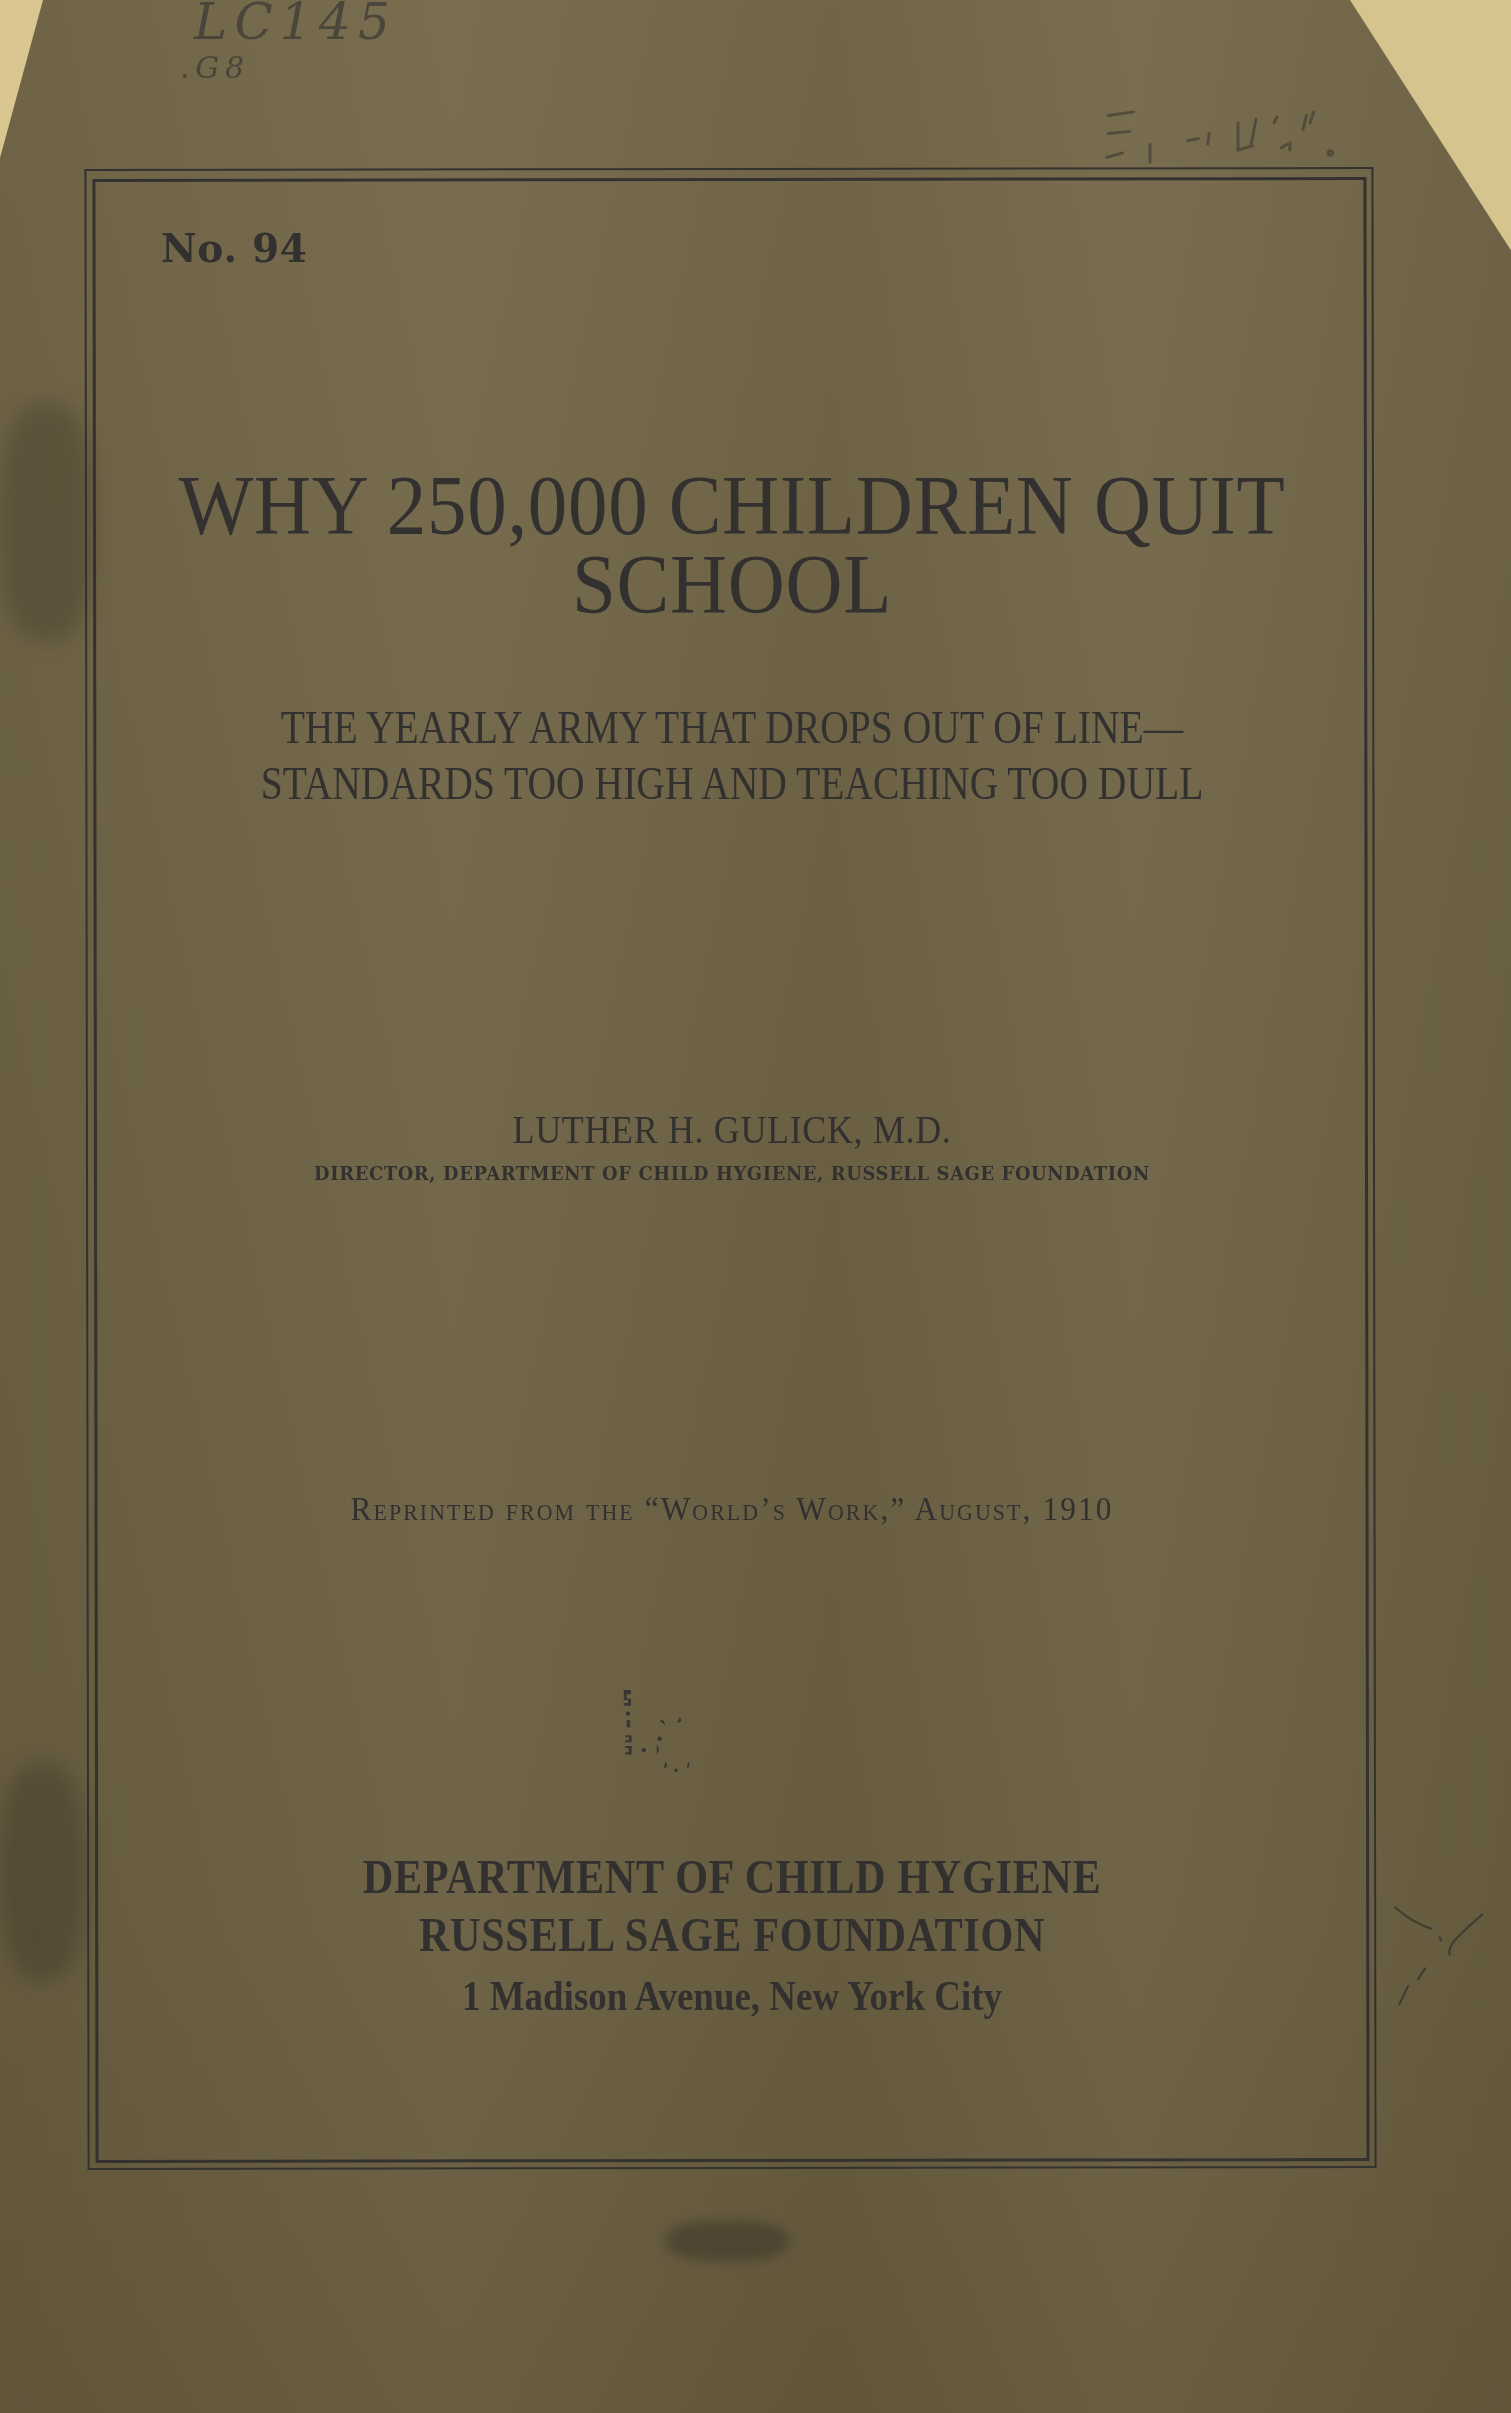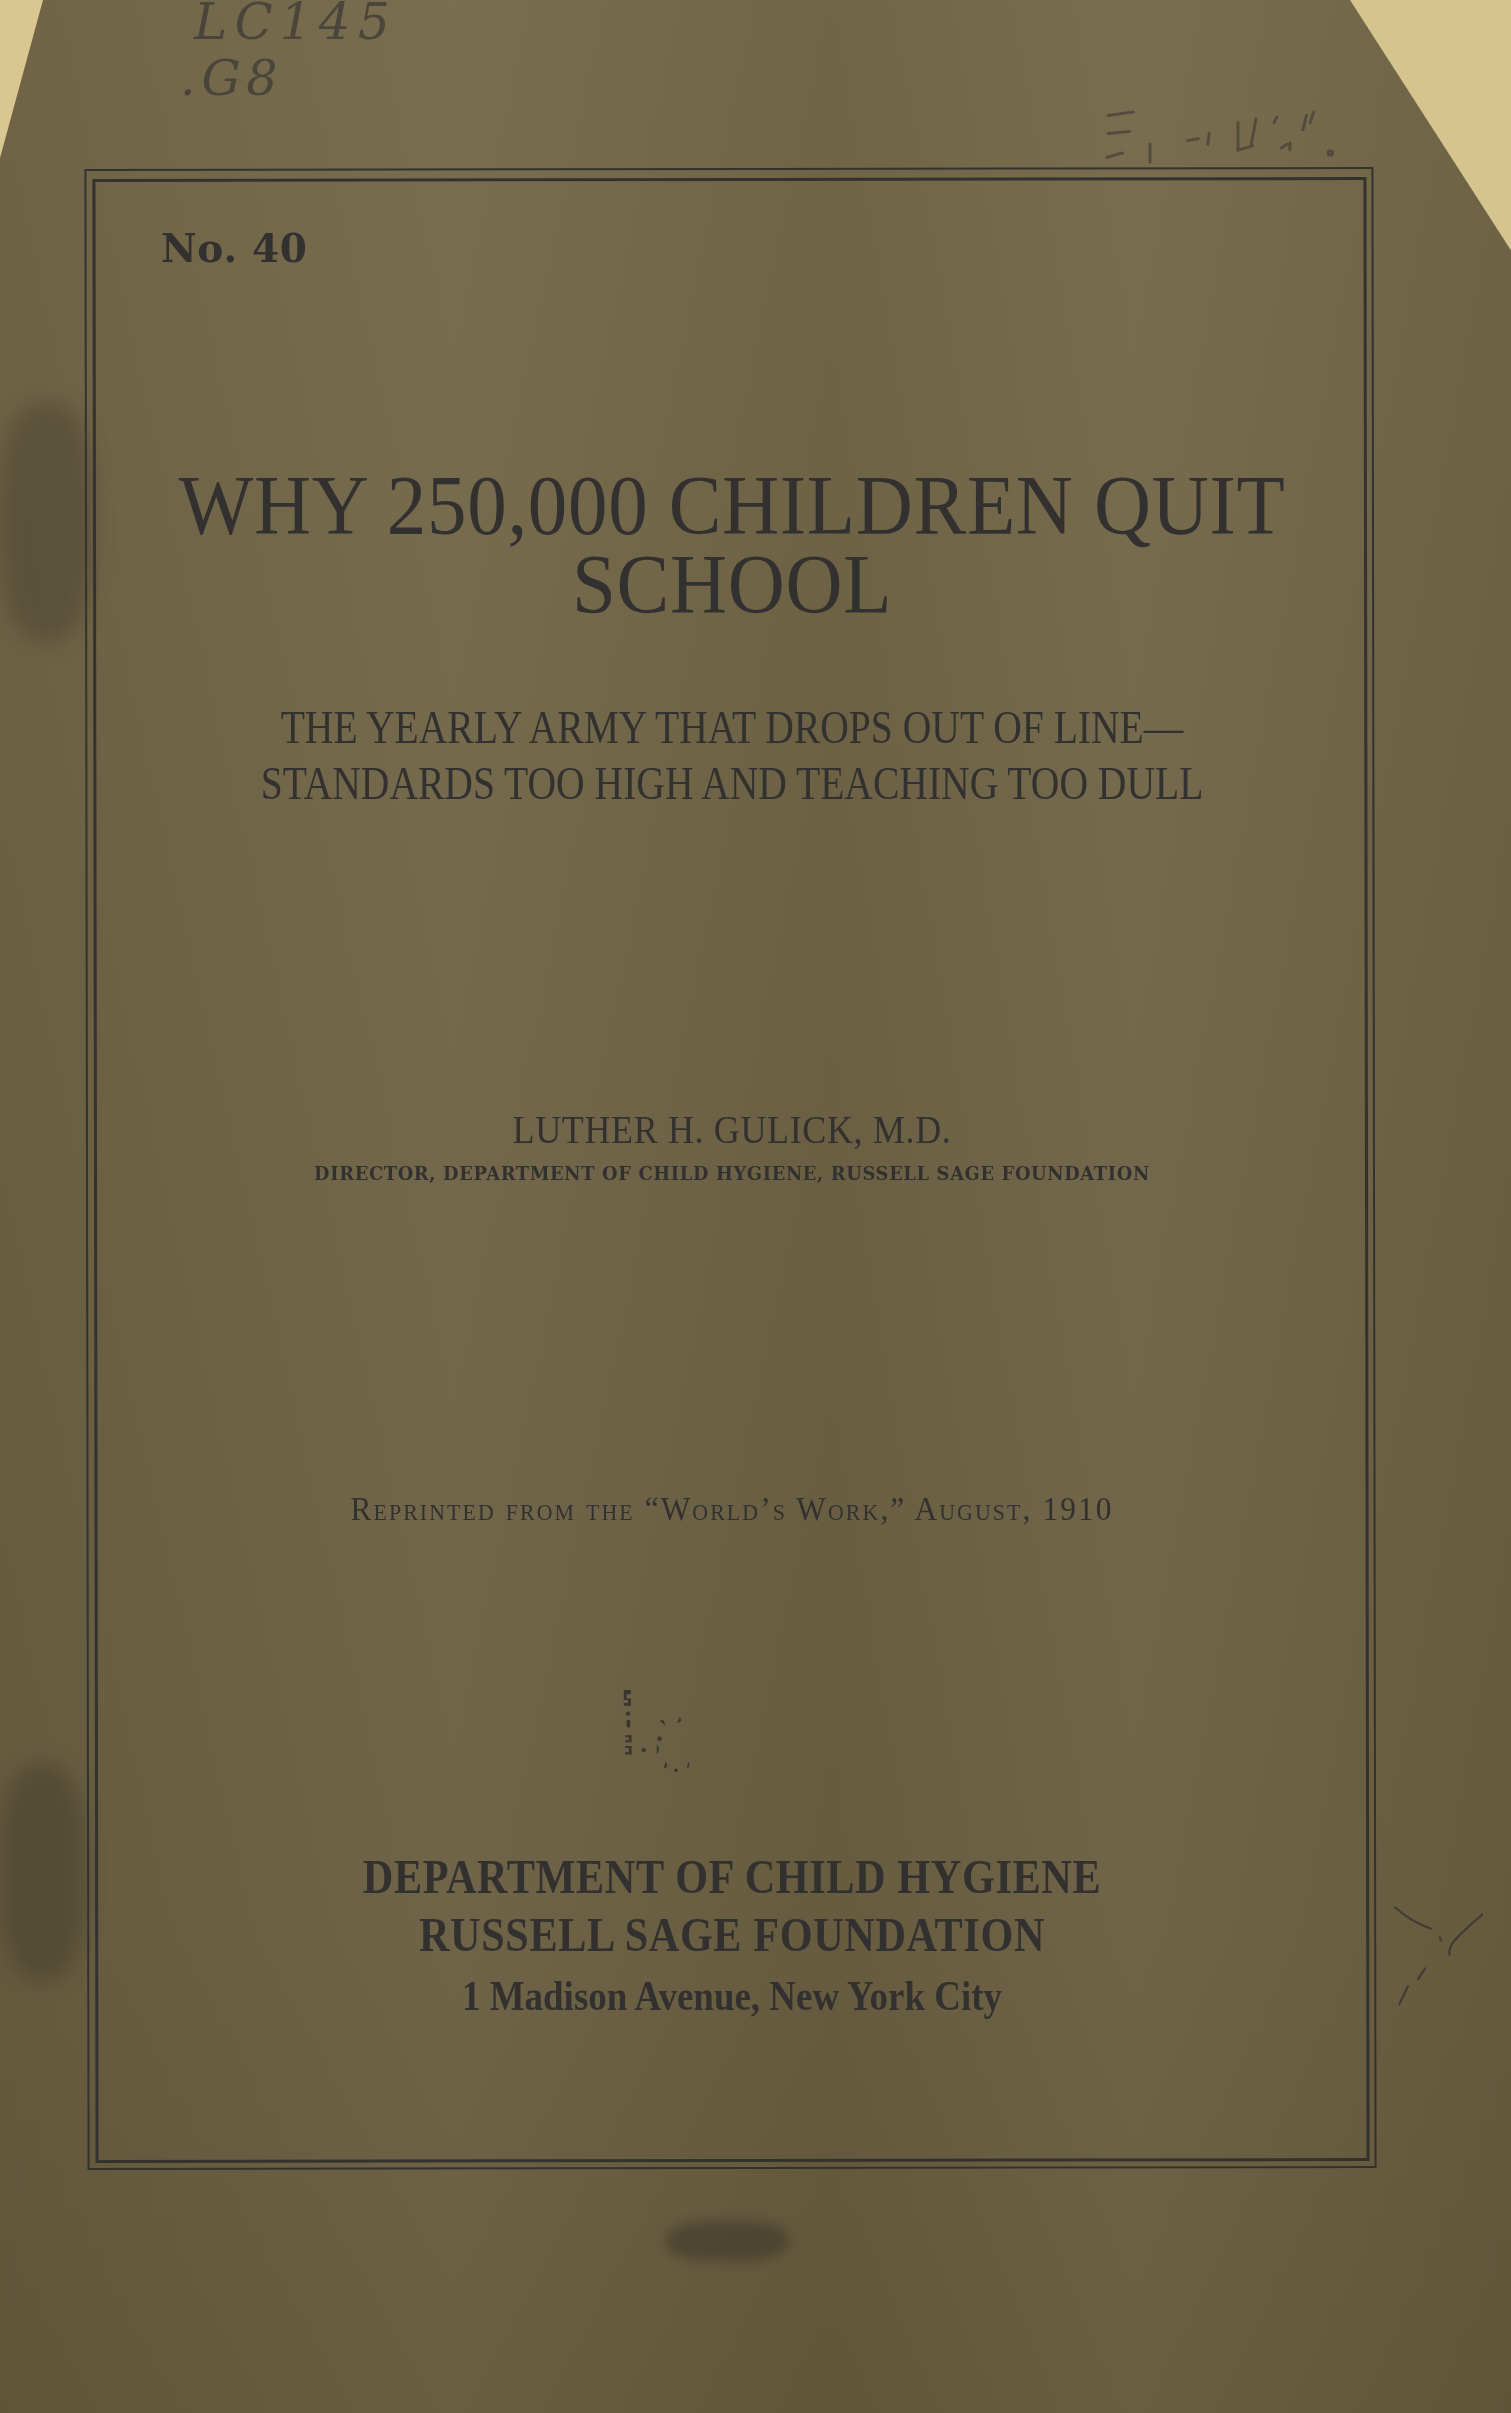--- a/index.html
+++ b/index.html
@@ -32,21 +32,21 @@
     position: absolute; left: 86px; top: 168px; width: 1289px; height: 2001px;
     border: 2.9px solid #34322f; box-sizing: border-box; transform: rotate(-0.09deg);
   }
   .border-inner {
     position: absolute; left: 94px; top: 178px; width: 1274px; height: 1984px;
     border: 3.6px solid #34322f; box-sizing: border-box; transform: rotate(-0.09deg);
   }
 
   .hand { position: absolute; color: #3d3a35; font-family: "DejaVu Serif", serif; font-style: italic; opacity: 0.75; }
   .hand.tl1 { left: 194px; top: -7.2px; font-size: 50px; letter-spacing: 7.2px; }
-  .hand.tl2 { left: 180px; top: 50px; font-size: 49px; letter-spacing: 5.8px; }
+  .hand.tl2 { left: 180px; top: 50px; font-size: 30px; letter-spacing: 5.8px; }
   .hand.tr { left: 1101px; top: 101px; font-size: 33px; letter-spacing: 13px; opacity: 0.6; }
   .hand.br { left: 1389px; top: 1900px; width: 94px; height: 115px; }
 
   .no-label { position: absolute; left: 161px; top: 225px; font-size: 39px; font-weight: bold; font-family: "DejaVu Serif", serif; letter-spacing: 0.7px; }
 
   .center { position: absolute; left: 86px; width: 1292px; text-align: center; white-space: nowrap; }
   .title { font-size: 85px; line-height: 79px; top: 466px; letter-spacing: 0.7px; transform: scaleX(0.93); }
   .subtitle { font-size: 46px; line-height: 56px; top: 700px; transform: scaleX(0.86); }
   .author { font-size: 40px; top: 1106px; letter-spacing: 0.7px; transform: scaleX(0.9); }
   .director { font-size: 19.4px; font-weight: bold; top: 1162px; letter-spacing: 0.7px; font-family: "DejaVu Serif", serif; transform: scaleX(0.92); }
@@ -86,21 +86,21 @@
       <path d="M8 10 Q30 30 58 40 M70 52 L72 56"></path>
       <path d="M130 20 Q100 45 88 60 Q82 70 84 76"></path>
       <path d="M50 95 L40 110 M26 120 L14 145"></path>
     </g>
   </svg>
 </div>
 
 <div class="border-outer"></div>
 <div class="border-inner"></div>
 
-<div class="no-label">No. 40</div>
+<div class="no-label">No. 94</div>
 
 <div class="center title">
   <div>WHY 250,000 CHILDREN QUIT</div>
   <div>SCHOOL</div>
 </div>
 
 <div class="center subtitle">
   <div>THE YEARLY ARMY THAT DROPS OUT OF LINE—</div>
   <div>STANDARDS TOO HIGH AND TEACHING TOO DULL</div>
 </div>

